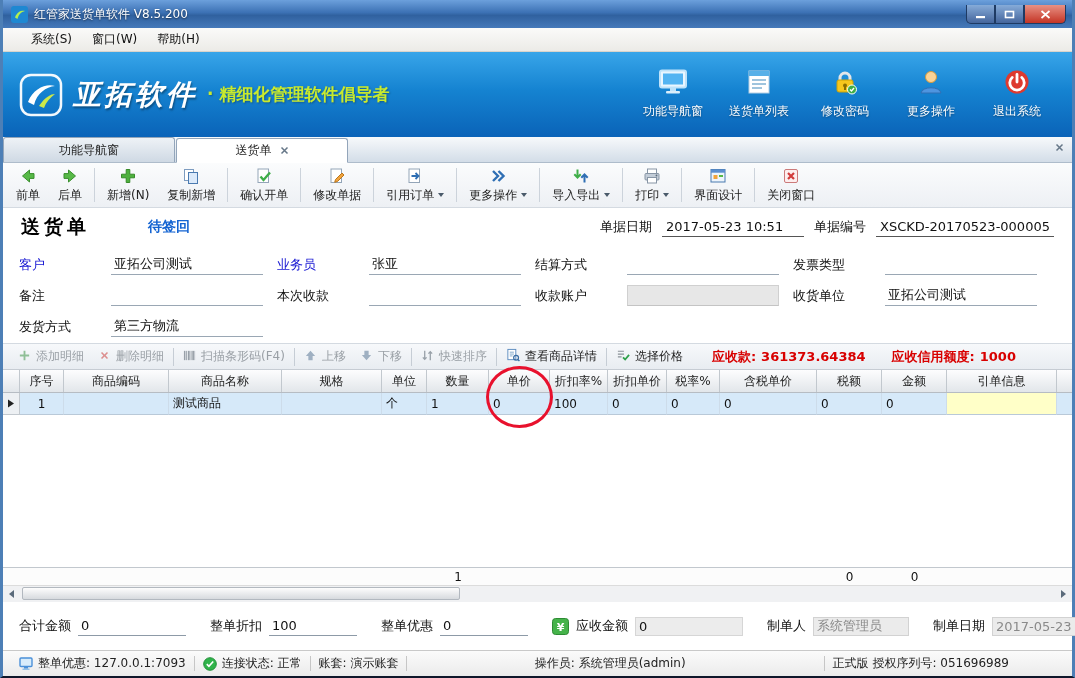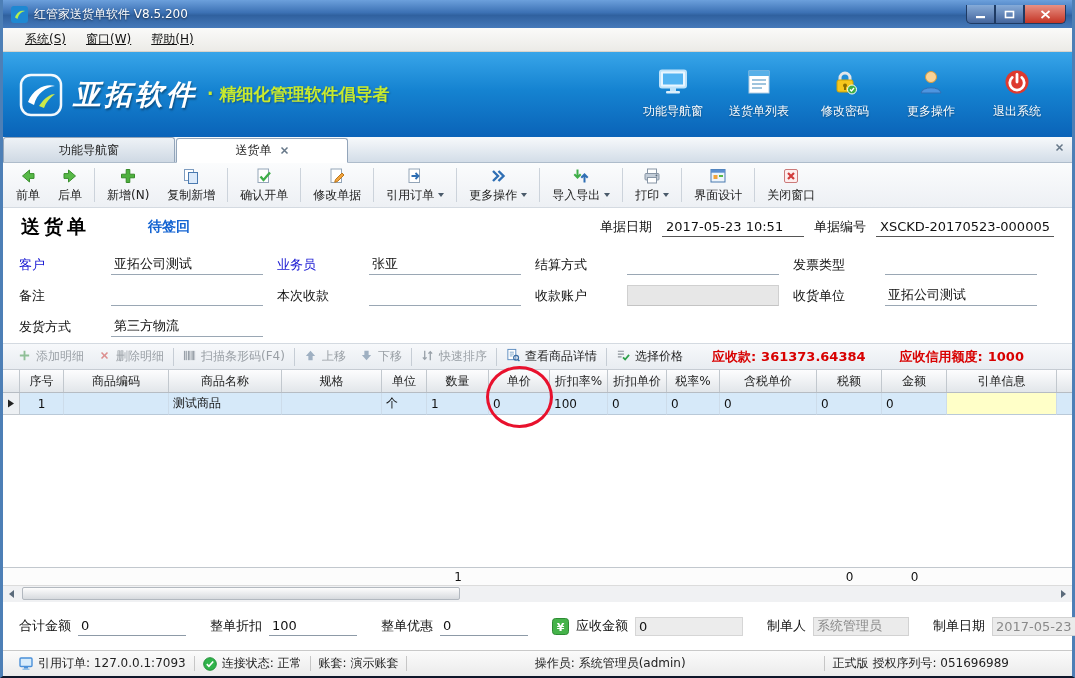--- a/index.html
+++ b/index.html
@@ -13,21 +13,21 @@
   .app-ic{display:flex;margin-right:6px;}
   .title{color:#fff;font-size:12px;text-shadow:0 1px 2px rgba(0,0,0,.55);}
   .win-controls{margin-left:auto;display:flex;margin-right:6px;}
   .win-btn{width:29px;height:19px;display:flex;align-items:center;justify-content:center;cursor:pointer;
     background:linear-gradient(#86abd8,#44659c);border:1px solid #1e3a63;border-top:none;}
   .win-btn.first{border-radius:0 0 0 5px;}
   .win-btn.close{width:42px;background:linear-gradient(#e89184,#c43425);border-radius:0 0 5px 0;}
 
   
   .menubar{flex:0 0 22px;display:flex;align-items:center;background:linear-gradient(#fafaf9,#ecebe7);
-    border-bottom:1px solid #d8d4cc;font-size:12px;color:#111;padding-left:12px;text-decoration:underline;}
+    border-bottom:1px solid #d8d4cc;font-size:12px;color:#111;padding-left:18px;}
   .menu-item{padding:3px 10px;cursor:pointer;}
 
   
   .banner{flex:0 0 85px;display:flex;align-items:center;padding:0 16px;
     background:linear-gradient(180deg,#38a5e9 0%,#1583d1 45%,#0a63b8 100%);}
   .brand{display:flex;align-items:center;}
   .logo{display:flex;margin-right:10px;}
   .brand-main{color:#fff;font-size:28px;font-weight:bold;font-style:italic;letter-spacing:3px;text-shadow:1px 2px 2px rgba(0,0,0,.35);}
   .brand-sub{color:#c9ea2d;font-size:17px;font-weight:bold;margin-left:10px;text-shadow:1px 1px 2px rgba(0,0,0,.3);}
   .banner-actions{margin-left:auto;display:flex;gap:8px;}
@@ -73,21 +73,21 @@
     display:flex;align-items:center;color:#111;margin-left:28px;}
   .fvalue.dis{background:#e7e7e7;border:1px solid #d0d0d0;border-bottom:1px solid #c4c4c4;}
 
   
   .detailbar{flex:0 0 27px;display:flex;align-items:center;background:linear-gradient(#f7f9fb,#e8ecf1);
     border-top:1px solid #d4dae1;border-bottom:1px solid #c6ccd3;padding:0 8px;font-size:12px;}
   .dt-btn{display:flex;align-items:center;gap:5px;padding:2px 7px;color:#222;cursor:pointer;white-space:nowrap;}
   .dt-btn.disabled{color:#9aa0a6;cursor:default;}
   .dt-sep{width:1px;height:18px;background:#c6cdd5;margin:0 2px;}
   .dt-money{color:#d80000;font-weight:bold;font-size:13px;white-space:nowrap;}
-  .ml20{margin-left:22px;} .ml6{margin-left:5px;} .ml30{margin-left:34px;}
+  .ml20{margin-left:22px;} .ml6{margin-left:5px;} .ml30{margin-left:26px;}
 
   
   .grid{flex:1;display:flex;flex-direction:column;background:#fff;min-height:0;}
   .grid-header{display:flex;flex:0 0 23px;background:linear-gradient(#fdfdfe,#e2e6ea);border-bottom:1px solid #b6bcc3;}
   .gh-cell{display:flex;align-items:center;justify-content:center;font-size:12px;color:#222;
     border-right:1px solid #c2c8ce;height:100%;overflow:hidden;white-space:nowrap;cursor:pointer;}
   .gh-cell.ind{width:17px;flex:0 0 17px;cursor:default;}
   .gh-fill{flex:1;background:linear-gradient(#fdfdfe,#e2e6ea);}
   .grid-body{flex:1;display:flex;flex-direction:column;min-height:0;}
   .grid-row{display:flex;flex:0 0 22px;background:#d6e9f9;}
@@ -643,21 +643,21 @@
 
   <div class="statusbar" id="statusbar">
       <span class="sb-item">
         <span class="sb-ic">
           <svg width="14" height="13" viewBox="0 0 14 13">
             <rect x="1" y="1" width="12" height="8.5" rx="1" fill="#d8ecfb" stroke="#4a90d9" stroke-width="1.4"></rect>
             <rect x="5" y="10" width="4" height="1.6" fill="#4a90d9"></rect>
             <rect x="3.5" y="11.6" width="7" height="1.2" fill="#7db4e4"></rect>
           </svg>
         </span>
-        <span>引用订单: 127.0.0.1:7093</span>
+        <span>整单优惠: 127.0.0.1:7093</span>
       </span>
       <span class="sb-sep"></span>
       <span class="sb-item">
         <span class="sb-ic">
           <svg width="14" height="14" viewBox="0 0 14 14">
             <circle cx="7" cy="7" r="6.3" fill="#2fb34a" stroke="#23903a"></circle>
             <path d="M3.8 7.2l2.1 2.1 4.3-4.8" fill="none" stroke="#fff" stroke-width="1.7"></path>
           </svg>
         </span>
         <span>连接状态: 正常</span>

